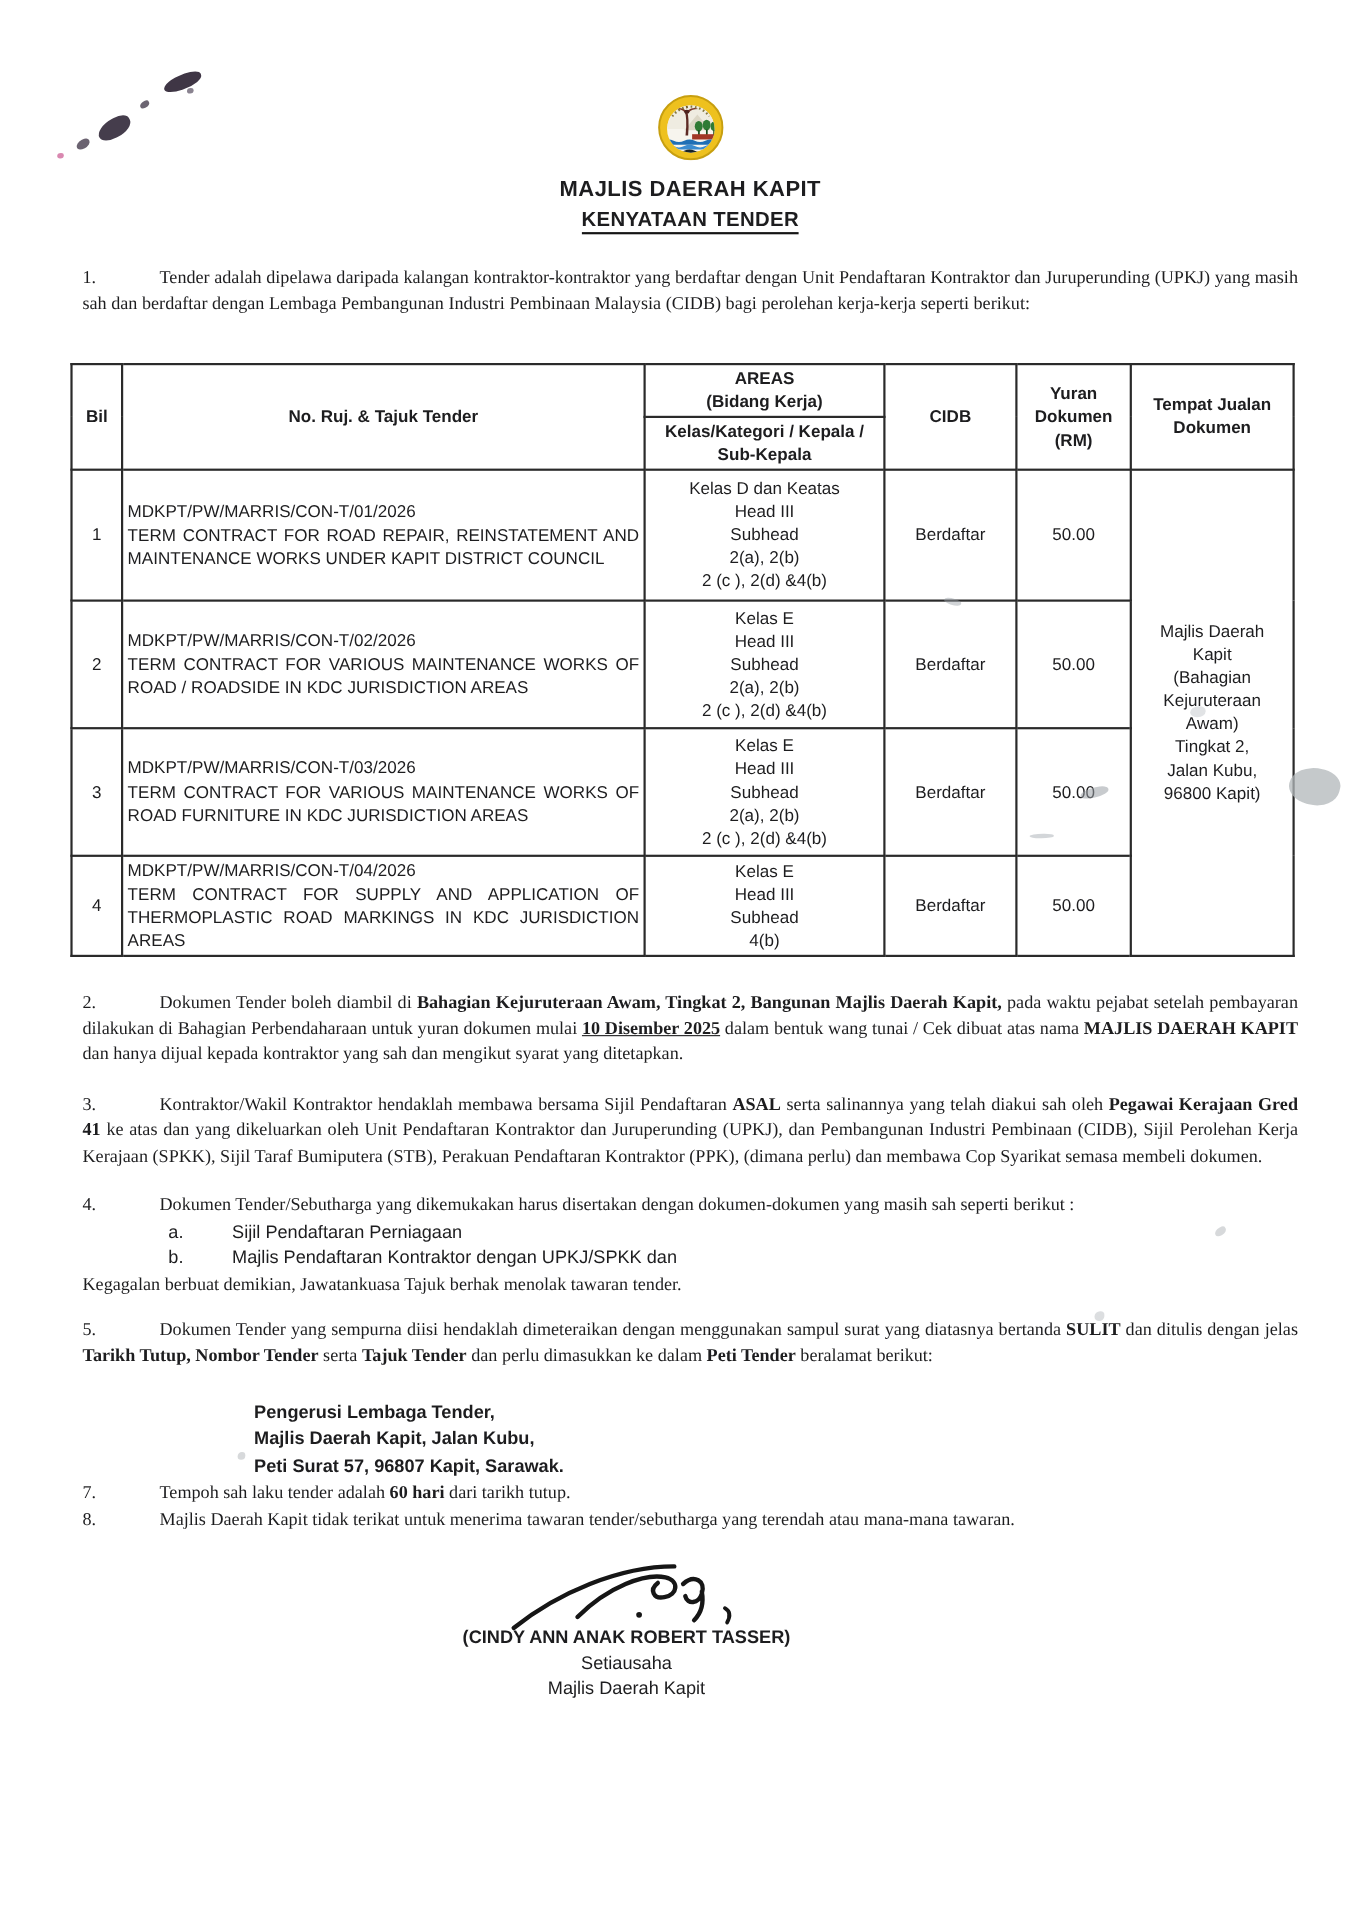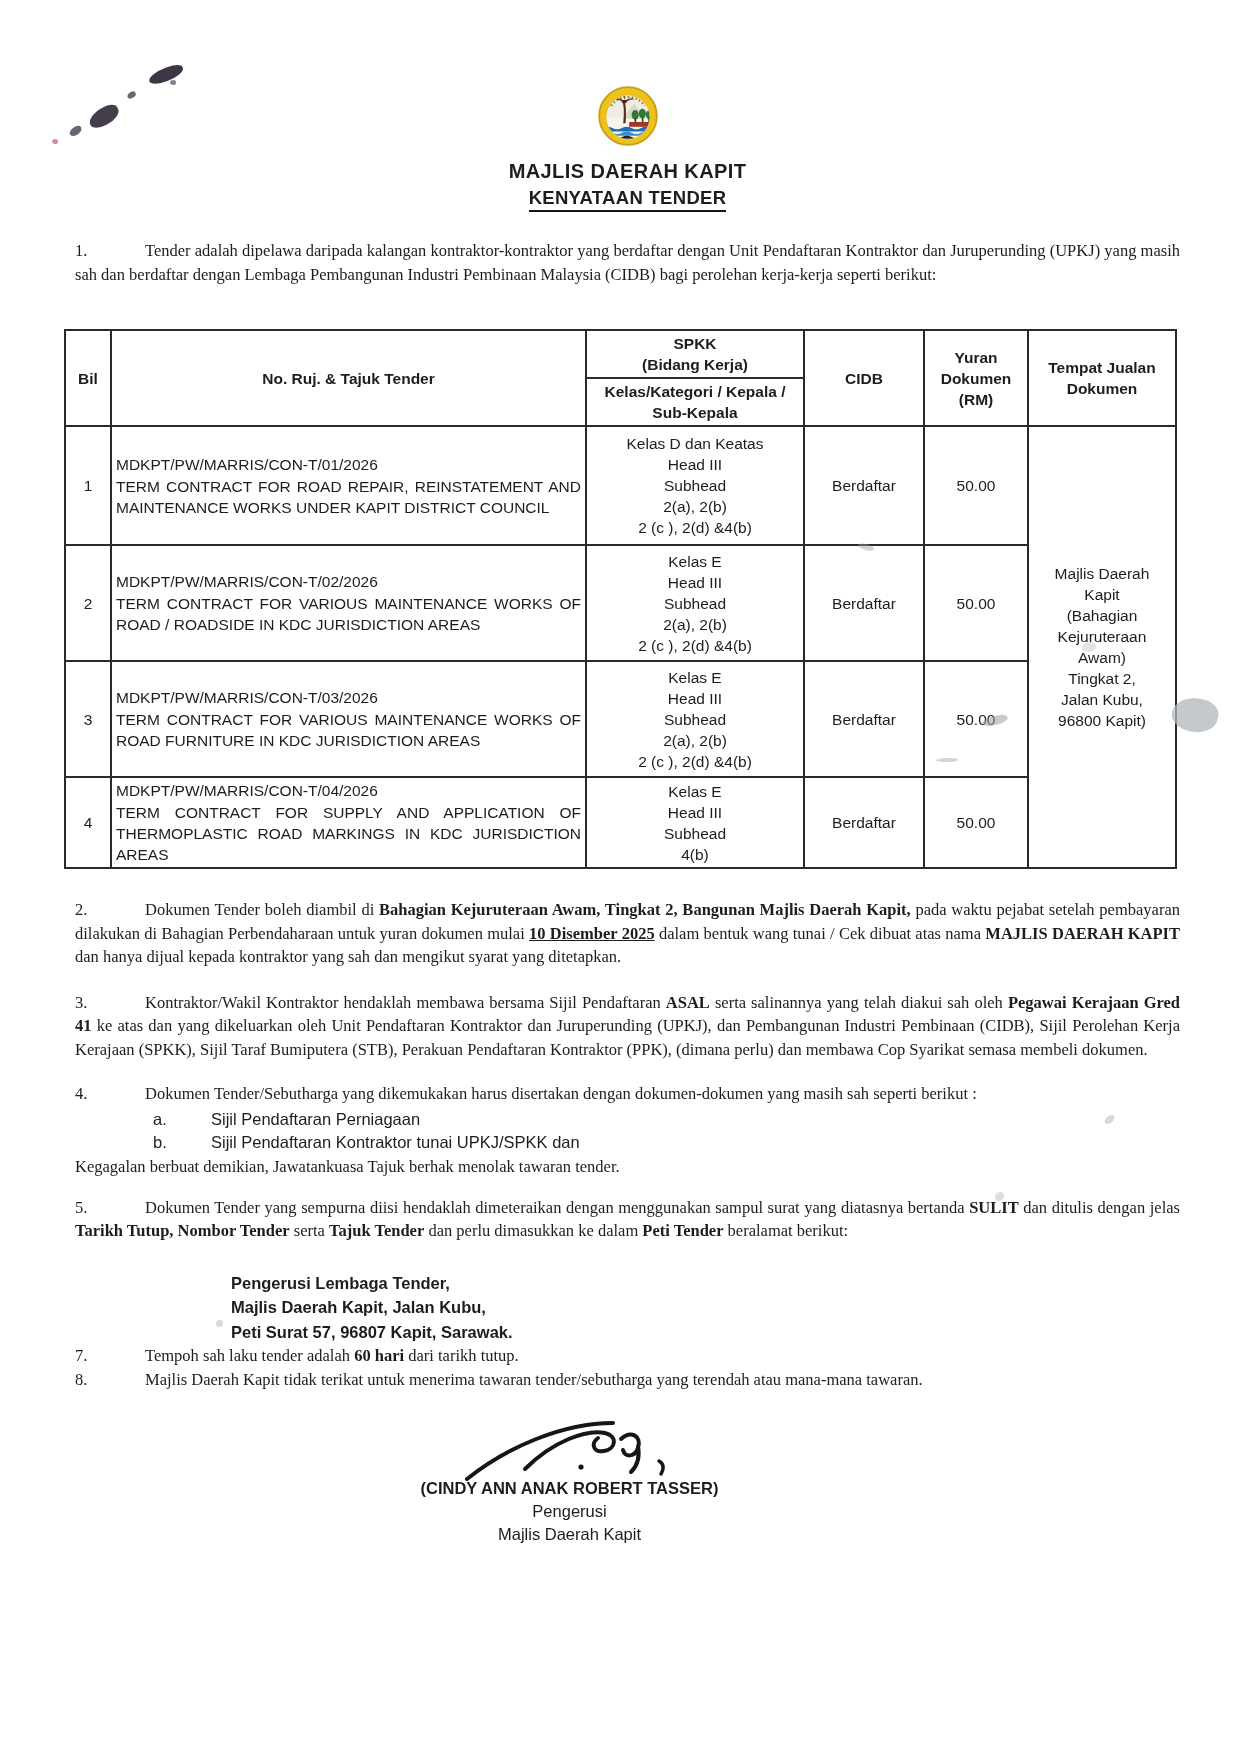--- a/index.html
+++ b/index.html
@@ -136,21 +136,21 @@
         <col style="width:218px">
       <col style="width:120px">
         <col style="width:104px">
         <col style="width:148px">
     </colgroup>
     <thead>
       <tr class="h1">
         <th rowspan="2">Bil</th>
         <th rowspan="2">No. Ruj. &amp; Tajuk Tender</th>
         <th>
-          <div>SPKK</div>
+          <div>AREAS</div>
           <div>(Bidang Kerja)</div>
         </th>
         <th rowspan="2">CIDB</th>
         <th rowspan="2">Yuran Dokumen (RM)</th>
         <th rowspan="2">Tempat Jualan Dokumen</th>
       </tr>
       <tr class="h2">
         <th>Kelas/Kategori / Kepala / Sub-Kepala</th>
       </tr>
     </thead>
@@ -230,21 +230,21 @@
         </tr>
       </tbody>
   </table>
 
   <p class="para p2"><span class="pnum">2.</span><span><span>Dokumen Tender boleh diambil di </span><span class="b">Bahagian Kejuruteraan Awam, Tingkat 2, Bangunan Majlis Daerah Kapit,</span><span> pada waktu pejabat setelah pembayaran dilakukan di Bahagian Perbendaharaan untuk yuran dokumen mulai </span><span class="b u">10 Disember 2025</span><span> dalam bentuk wang tunai / Cek dibuat atas nama </span><span class="b">MAJLIS DAERAH KAPIT</span><span> dan hanya dijual kepada kontraktor yang sah dan mengikut syarat yang ditetapkan.</span></span></p>
   <p class="para p3"><span class="pnum">3.</span><span><span>Kontraktor/Wakil Kontraktor hendaklah membawa bersama Sijil Pendaftaran </span><span class="b">ASAL</span><span> serta salinannya yang telah diakui sah oleh </span><span class="b">Pegawai Kerajaan Gred 41</span><span> ke atas dan yang dikeluarkan oleh Unit Pendaftaran Kontraktor dan Juruperunding (UPKJ), dan Pembangunan Industri Pembinaan (CIDB), Sijil Perolehan Kerja Kerajaan (SPKK), Sijil Taraf Bumiputera (STB), Perakuan Pendaftaran Kontraktor (PPK), (dimana perlu) dan membawa Cop Syarikat semasa membeli dokumen.</span></span></p>
 
   <p class="para p4"><span class="pnum">4.</span><span>Dokumen Tender/Sebutharga  yang dikemukakan harus disertakan dengan dokumen-dokumen yang masih sah seperti berikut :</span></p>
   <div class="clauses">
       <div class="clause"><span class="clabel">a.</span><span>Sijil Pendaftaran Perniagaan</span></div>
-      <div class="clause"><span class="clabel">b.</span><span>Sijil Pendaftaran Kontraktor tunai UPKJ/SPKK dan</span></div>
+      <div class="clause"><span class="clabel">b.</span><span>Majlis Pendaftaran Kontraktor dengan UPKJ/SPKK dan</span></div>
     </div>
   <p class="para">Kegagalan berbuat demikian, Jawatankuasa Tajuk berhak menolak tawaran tender.</p>
 
   <p class="para p5"><span class="pnum">5.</span><span><span>Dokumen Tender yang sempurna diisi hendaklah dimeteraikan dengan menggunakan sampul surat yang diatasnya bertanda </span><span class="b">SULIT</span><span> dan ditulis dengan jelas </span><span class="b">Tarikh Tutup, Nombor Tender</span><span> serta </span><span class="b">Tajuk Tender</span><span> dan perlu dimasukkan ke dalam </span><span class="b">Peti Tender</span><span> beralamat berikut:</span></span></p>
 
   <div class="address">
       <div>Pengerusi Lembaga Tender,</div>
       <div>Majlis Daerah Kapit, Jalan Kubu,</div>
       <div>Peti Surat 57, 96807 Kapit, Sarawak.</div>
     </div>
@@ -256,17 +256,17 @@
     <svg class="sig-svg" width="230" height="72" viewBox="0 0 230 72">
       <g fill="none" stroke="#161616" stroke-width="4" stroke-linecap="round">
         <path d="M12 66 C 52 34, 108 10, 158 10"></path>
         <path d="M70 56 C 98 28, 132 16, 150 20 C 163 23, 161 36, 149 38 C 139 40, 135 31, 143 25"></path>
         <path d="M166 26 c 10 -9, 21 -3, 17 9 c -3 9, -13 10, -15 2 m 15 -4 c 2 11, 0 19, -7 26"></path>
         <path d="M204 48 q 7 4 2 13" stroke-width="3.4"></path>
       </g>
       <circle cx="126" cy="54" r="2.6" fill="#161616"></circle>
     </svg>
     <div class="sig-name">(CINDY ANN ANAK ROBERT TASSER)</div>
-    <div class="sig-role">Pengerusi</div>
+    <div class="sig-role">Setiausaha</div>
     <div class="sig-org">Majlis Daerah Kapit</div>
   </div>
 
 </div>
 
 </body></html>

